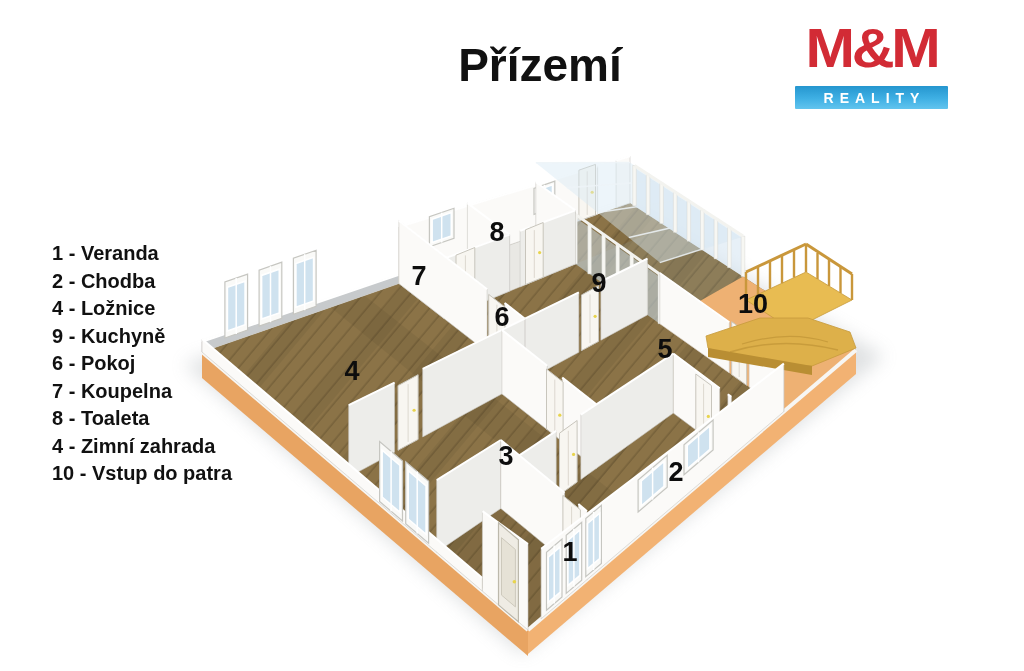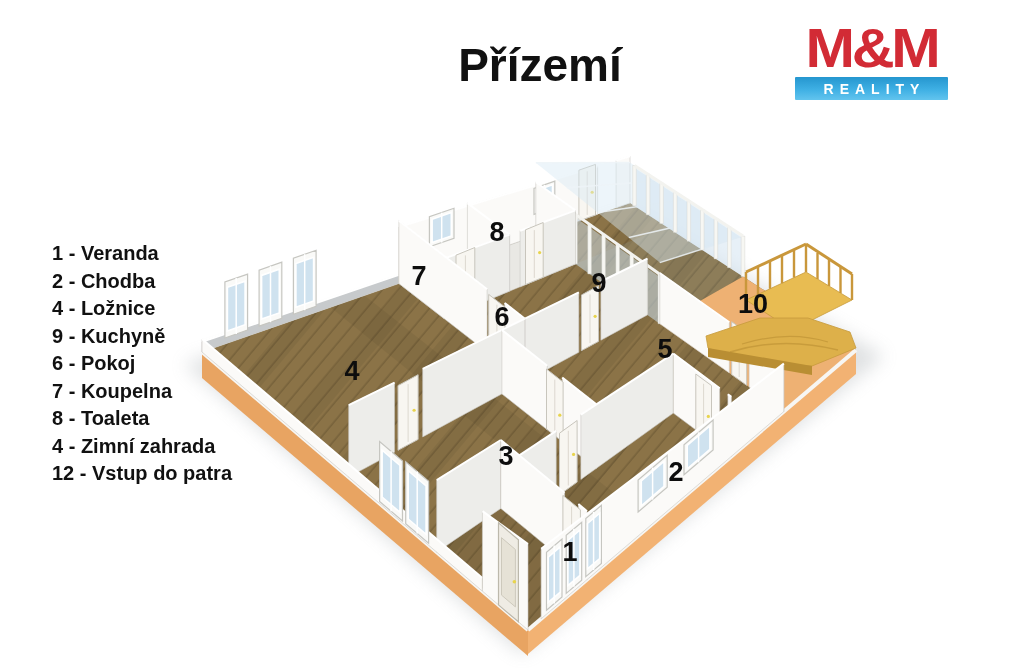--- a/index.html
+++ b/index.html
@@ -5,21 +5,21 @@
   html,body{margin:0;padding:0;background:#ffffff;}
   body{width:1024px;height:671px;position:relative;overflow:hidden;
        font-family:"Liberation Sans","DejaVu Sans",sans-serif;}
   .page-title{position:absolute;left:40px;top:38px;width:1000px;text-align:center;
        font-size:46px;font-weight:700;letter-spacing:0px;color:#111;}
   .legend{position:absolute;left:52px;top:240px;}
   .legend-item{font-size:20px;font-weight:700;color:#111;line-height:27.5px;white-space:nowrap;}
   .logo{position:absolute;left:795px;top:20px;width:153px;text-align:center;}
   .logo-mm{font-size:55px;line-height:56px;font-weight:700;color:#d22b35;
        letter-spacing:-3px;transform:scaleX(1.08);transform-origin:center;}
-  .logo-bar{margin-top:1px;height:23px;border-radius:1px;
+  .logo-bar{margin-top:10px;height:23px;border-radius:1px;
        background:linear-gradient(180deg,#2596cf 0%,#3fb0e4 55%,#62c4ee 100%);
        display:flex;align-items:center;justify-content:center;}
   .logo-bar span{color:#ffffff;font-size:14px;font-weight:700;letter-spacing:6px;
        padding-left:6px;line-height:1;}
   .plan-wrap{position:absolute;left:0;top:0;width:1024px;height:671px;}
   svg text.roomnum{font-family:"Liberation Sans","DejaVu Sans",sans-serif;
        font-size:27px;font-weight:700;fill:#0d0d0d;}
 </style>
 </head>
 <body>
@@ -263,14 +263,14 @@
 
 <div class="legend">
   <div class="legend-item">1 - Veranda</div>
   <div class="legend-item">2 - Chodba</div>
   <div class="legend-item">4 - Ložnice</div>
   <div class="legend-item">9 - Kuchyně</div>
   <div class="legend-item">6 - Pokoj</div>
   <div class="legend-item">7 - Koupelna</div>
   <div class="legend-item">8 - Toaleta</div>
   <div class="legend-item">4 - Zimní zahrada</div>
-  <div class="legend-item">12 - Vstup do patra</div>
+  <div class="legend-item">10 - Vstup do patra</div>
 </div>
 
 </body></html>

